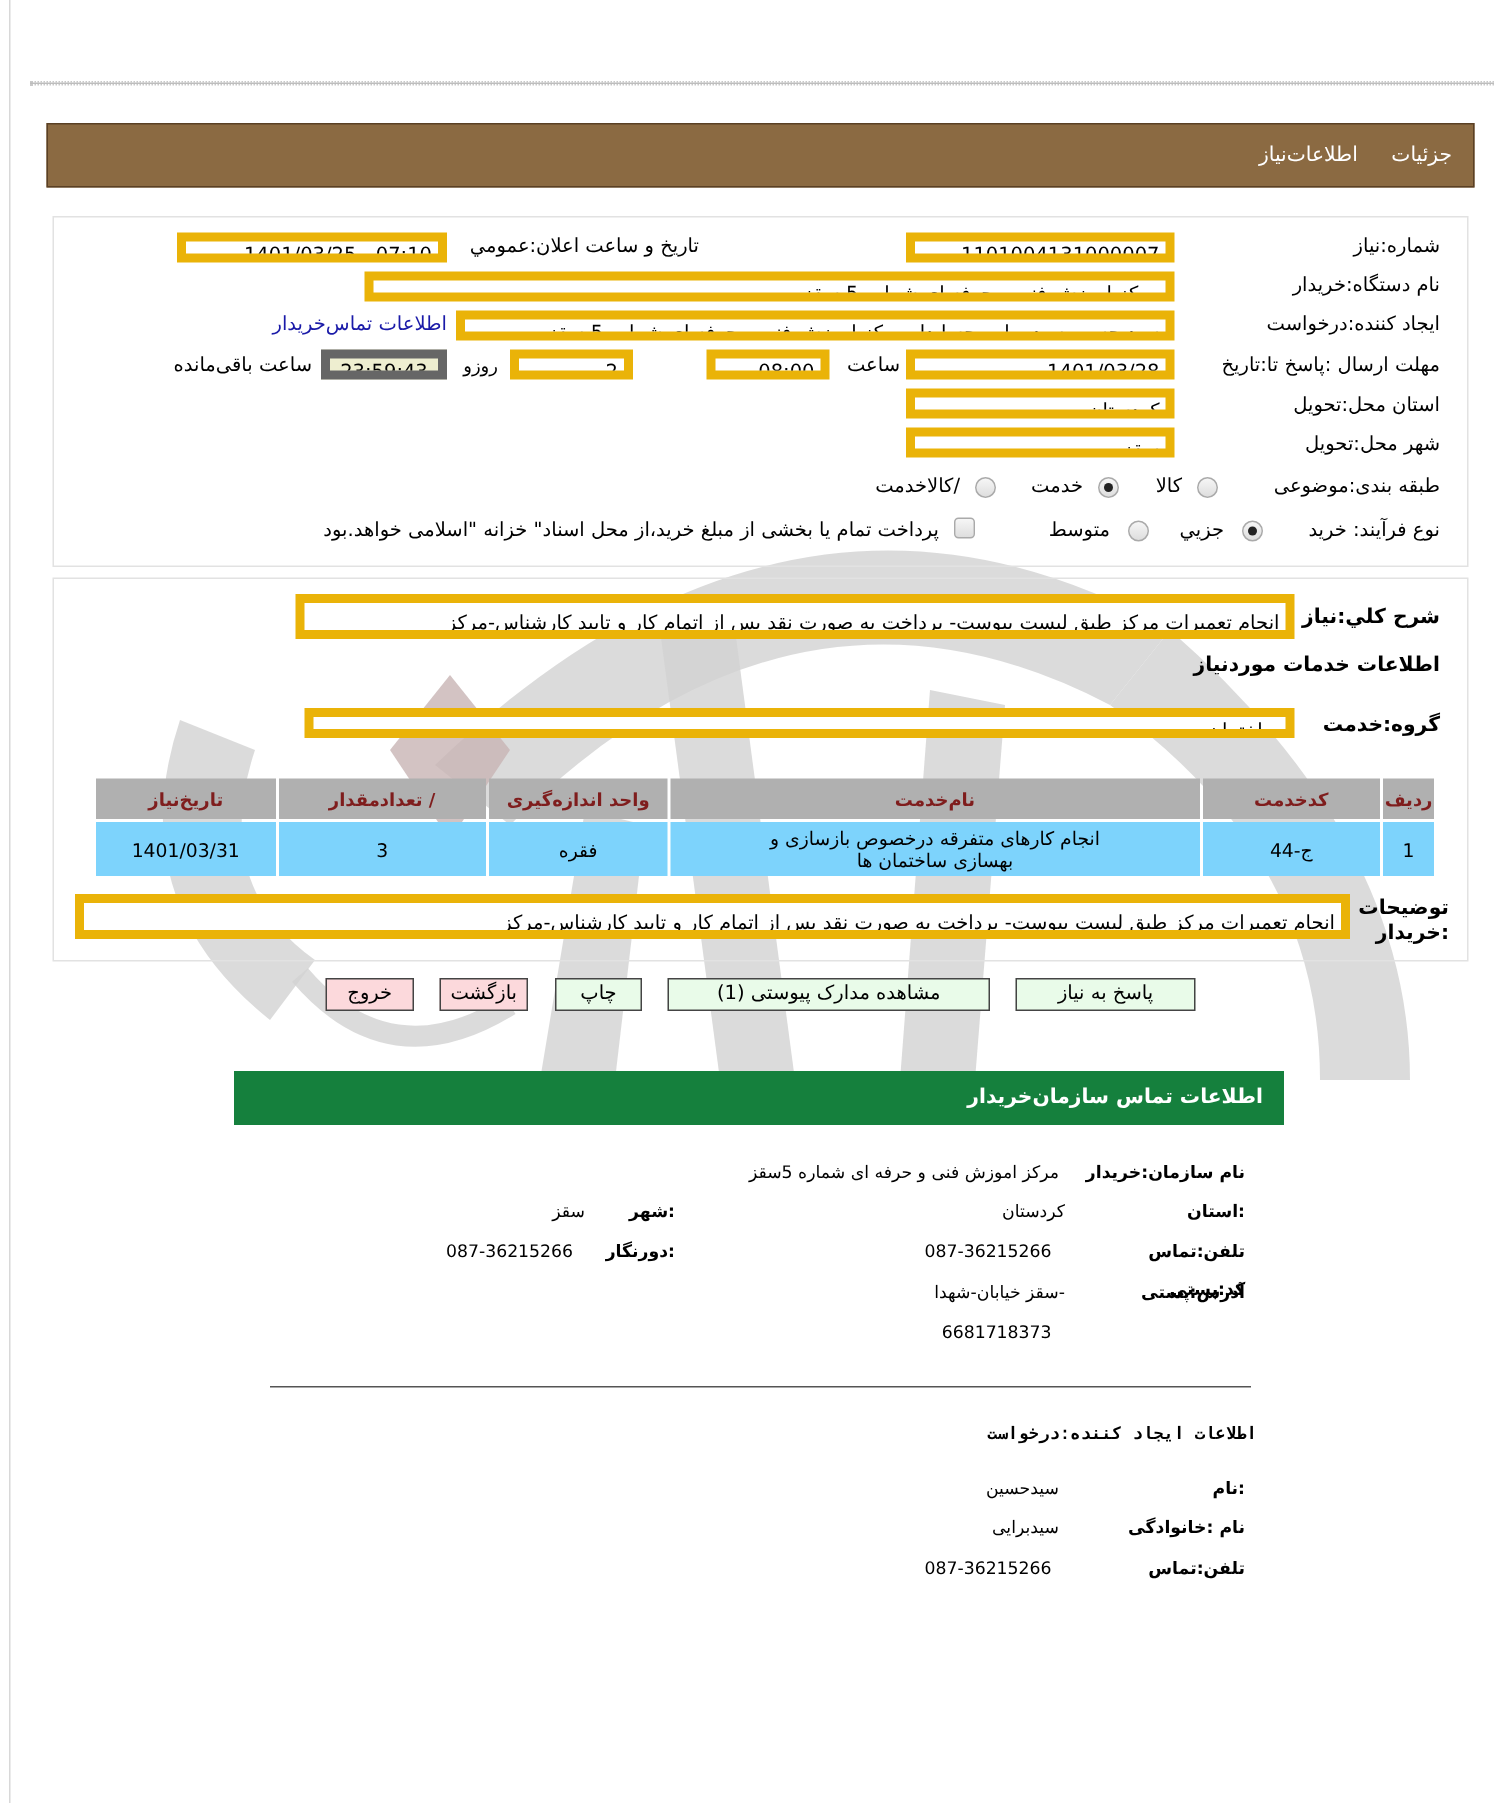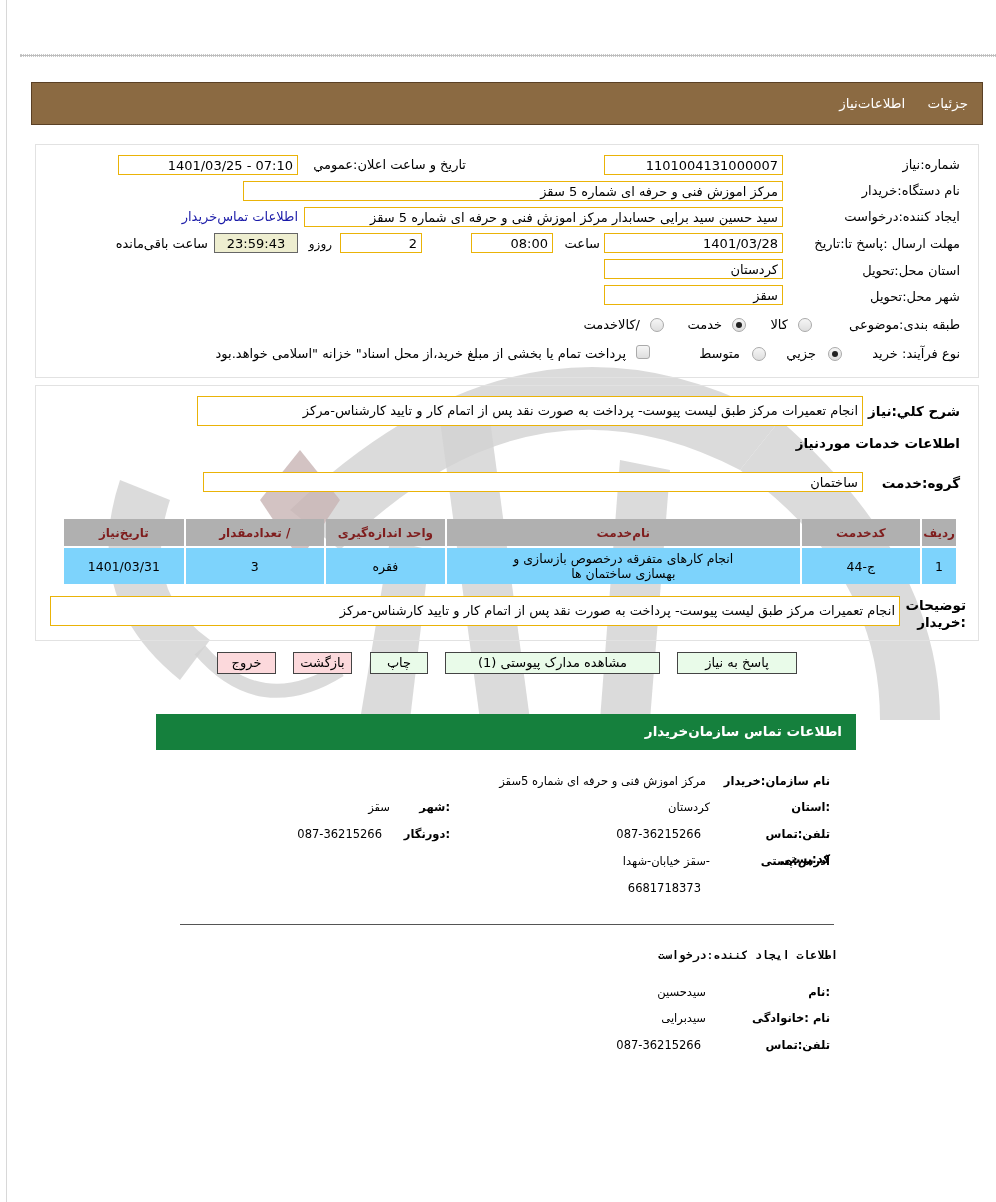--- a/index.html
+++ b/index.html
@@ -21,21 +21,21 @@
     color: #fff; font-size: 13.5px; padding: 12px 14px; }
   .header-bar span { margin-left: 18px; }
 
   .panel { position: absolute; border: 1px solid #e2e2e2; background: transparent; }
   .p1 { left: 35px; top: 144px; width: 944px; height: 234px; }
   .p2 { left: 35px; top: 385px; width: 944px; height: 256px; }
 
   .abs { position: absolute; white-space: nowrap; }
   .rtl { direction: rtl; }
   .lbl { font-size: 13px; }
-  .box { position: absolute; border: 1px solid #eab308; background: #fff; height: 20px;
+  .box { position: absolute; border: 6px solid #eab308; background: #fff; height: 20px;
     font-size: 13px; padding: 1px 4px; direction: rtl; white-space: nowrap; overflow: hidden; line-height: 17px; }
   .box.ltr { direction: ltr; text-align: right; }
   .timer { background: #eeeed0; border-color: #666; text-align: center; }
   .link { color: #1a1aa8; }
 
   .radio { position: absolute; width: 14px; height: 14px; border-radius: 50%;
     border: 1px solid #aaa; background: linear-gradient(#f6f6f6, #dedede); }
   .radio.on::after { content:""; position:absolute; left:3px; top:3px; width:6px; height:6px; border-radius:50%; background:#222; }
   .checkbox { position: absolute; width: 14px; height: 14px; border-radius: 3px;
     border: 1px solid #aaa; background: linear-gradient(#f6f6f6, #dedede); }

